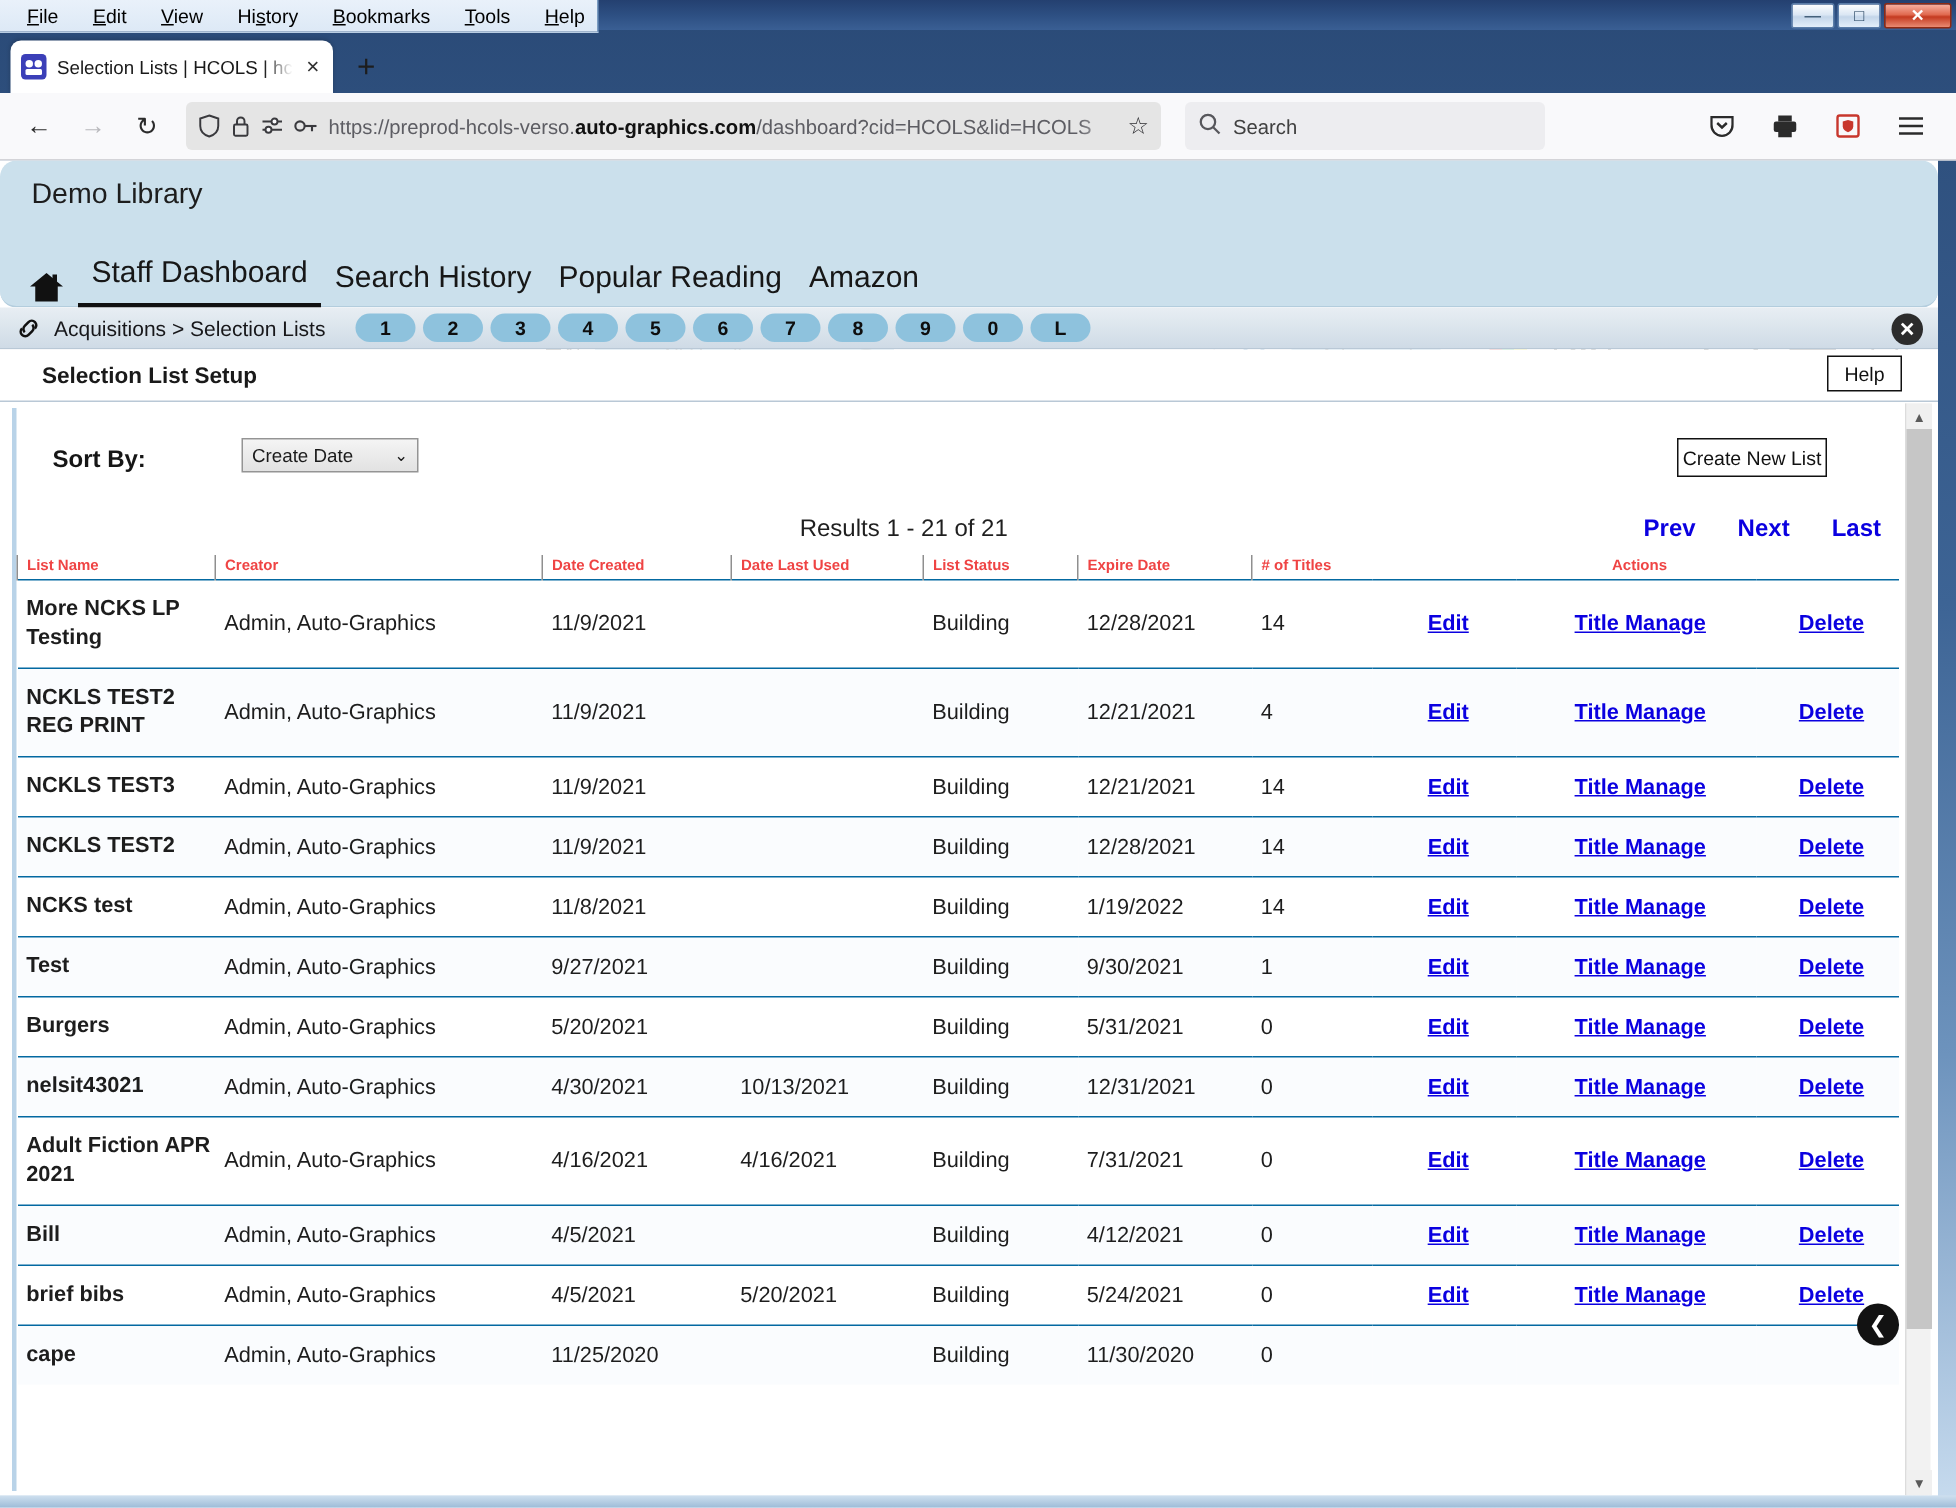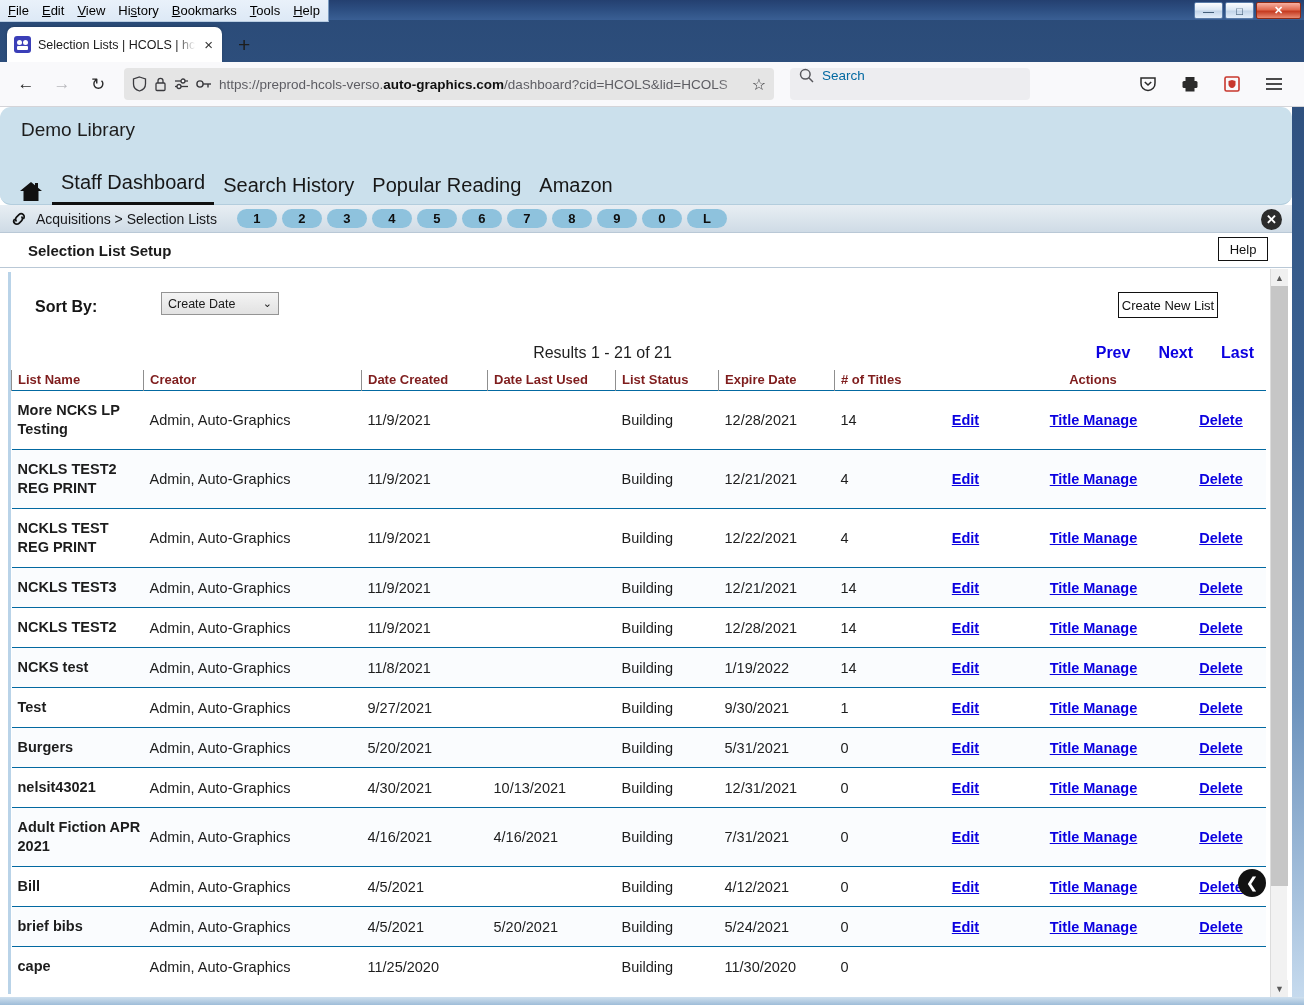--- a/index.html
+++ b/index.html
@@ -23,21 +23,21 @@
   }
   #menubar {
     position: absolute; left: 0; top: 0; height: 22px;
     display: flex; align-items: center; padding-left: 8px; gap: 13px;
     color: #000; font-size: 13px;
     background: linear-gradient(180deg,#e9f1fa 0%, #dde9f6 100%);
     border-right: 1px solid #7a9cc2;
     border-bottom: 1px solid #b9cde2;
     padding-right: 8px;
   }
-  #menubar .mi { cursor: default; white-space: nowrap; }
+  #menubar .mi { cursor: default; white-space: nowrap; margin-left: 10px; }
   #menubar .mi span.u { text-decoration: underline; }
 
   #winbtns {
     position: absolute; right: 3px; top: 2px; display: flex; gap: 2px;
   }
   .wb {
     width: 29px; height: 17px; border: 1px solid #5a7ca8;
     background: linear-gradient(180deg,#fdfdfe 0%, #dbe7f4 45%, #c3d5e9 55%, #e3eefa 100%);
     display: flex; align-items: center; justify-content: center;
     font-size: 11px; color: #12314f; border-radius: 2px;
@@ -99,22 +99,22 @@
   #urlbar .u-icon { color:#3a3a3e; display:flex; align-items:center; }
   #urltext {
     flex:1 1 auto; font-size: 13.5px; color:#5d5d63; white-space:nowrap; overflow:hidden;
     mask-image: linear-gradient(90deg,#000 95%,transparent 100%);
     -webkit-mask-image: linear-gradient(90deg,#000 95%,transparent 100%);
   }
   #urltext b { color:#111; font-weight:700; }
   #star { color:#2e2e32; font-size:16px; cursor:pointer; }
   #searchbar {
     flex: 0 0 auto; width: 240px; height: 32px; margin-left: 12px;
-    background: #ededf0; border-radius: 4px; display:flex; 
-    padding: 0 9px; gap: 8px; font-size: 13.5px; color:#0369a1;
+    background: #ededf0; border-radius: 4px; display:flex; align-items:center;
+    padding: 0 9px; gap: 8px; font-size: 13.5px; color:#404040;
   }
   #navright { margin-left:auto; display:flex; align-items:center; gap: 10px; padding-right:4px;}
 
   
   #page {
     position: absolute; left: 0; top: 107px; width: 1292px; height: 890px;
     background: #fff; overflow:hidden;
   }
   #apphdr {
     position: relative; width: 1292px; height: 98px;
@@ -282,21 +282,21 @@
     position:absolute; left: 0; right: 0; top: 0; text-align:center;
     font-size: 16px; color:#1f1f1f; padding-right: 120px; padding-left: 44px;
   }
   #pagelinks { position:absolute; right: 16px; top: 0; display:flex; gap: 28px; }
   #pagelinks a {
     font-size: 16px; font-weight:bold; color:#0b00e0; text-decoration:none; cursor:pointer;
   }
 
   table#lists { width: 1254px; border-collapse: collapse; table-layout: fixed; }
   table#lists th {
-    font-size: 13px; font-weight:bold; color:#7f1d1d; text-align:left;
+    font-size: 10px; font-weight:bold; color:#ef4444; text-align:left;
     padding: 2px 0 3px 6px; border-left: 1px solid #8f8f8f; white-space:nowrap;
     vertical-align: bottom;
   }
   table#lists th.actions { text-align:center; font-weight:bold; border-left:none; }
   table#lists tbody tr { border-top: 1px solid #0369a1; }
   table#lists tbody tr:nth-child(even) { background: #fafcfe; }
   table#lists td {
     font-size: 14.5px; color: #1d1d1d; padding: 10px 0 10px 6px; vertical-align: middle;
   }
   td.name { font-weight:bold; font-size:14.5px; color:#151515; line-height: 19px; }
@@ -624,32 +624,20 @@
                   <td>11/9/2021</td>
                   <td></td>
                   <td>Building</td>
                   <td>12/21/2021</td>
                   <td class="num">4</td>
                   <td class="act"><a>Edit</a></td>
                   <td class="act"><a>Title Manage</a></td>
                   <td class="act"><a>Delete</a></td>
                 </tr>
                 <tr>
-                  <td class="name">NCKLS TEST REG PRINT</td>
-                  <td>Admin, Auto-Graphics</td>
-                  <td>11/9/2021</td>
-                  <td></td>
-                  <td>Building</td>
-                  <td>12/22/2021</td>
-                  <td class="num">4</td>
-                  <td class="act"><a>Edit</a></td>
-                  <td class="act"><a>Title Manage</a></td>
-                  <td class="act"><a>Delete</a></td>
-                </tr>
-                <tr>
                   <td class="name">NCKLS TEST3</td>
                   <td>Admin, Auto-Graphics</td>
                   <td>11/9/2021</td>
                   <td></td>
                   <td>Building</td>
                   <td>12/21/2021</td>
                   <td class="num">14</td>
                   <td class="act"><a>Edit</a></td>
                   <td class="act"><a>Title Manage</a></td>
                   <td class="act"><a>Delete</a></td>

